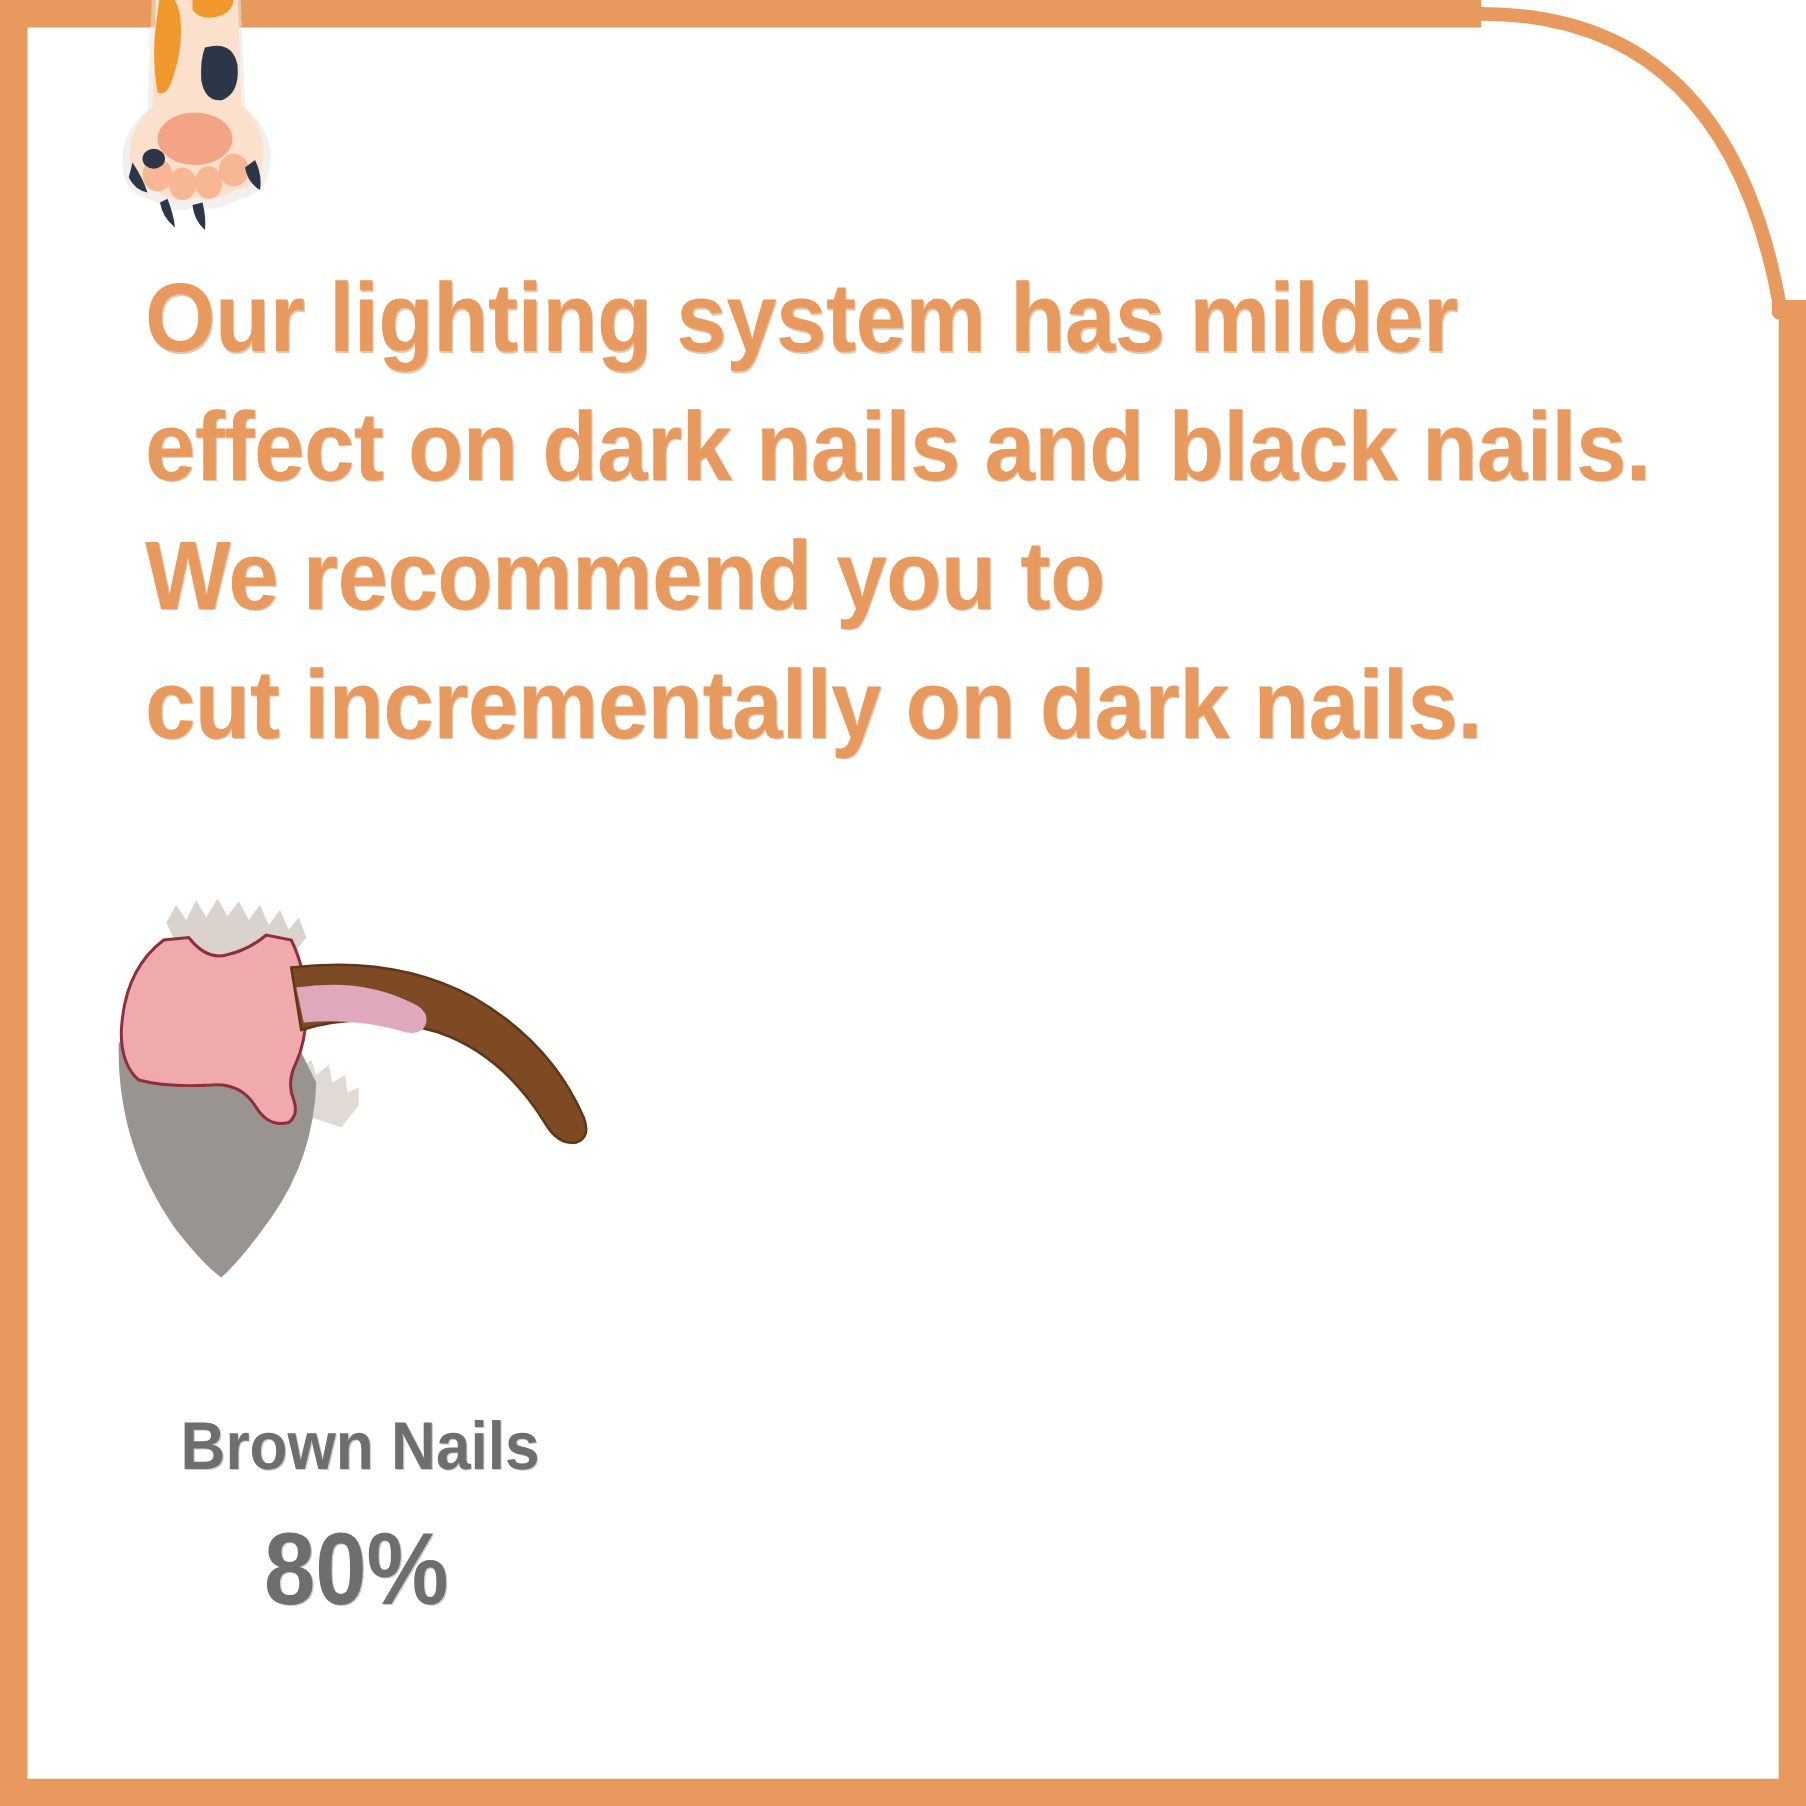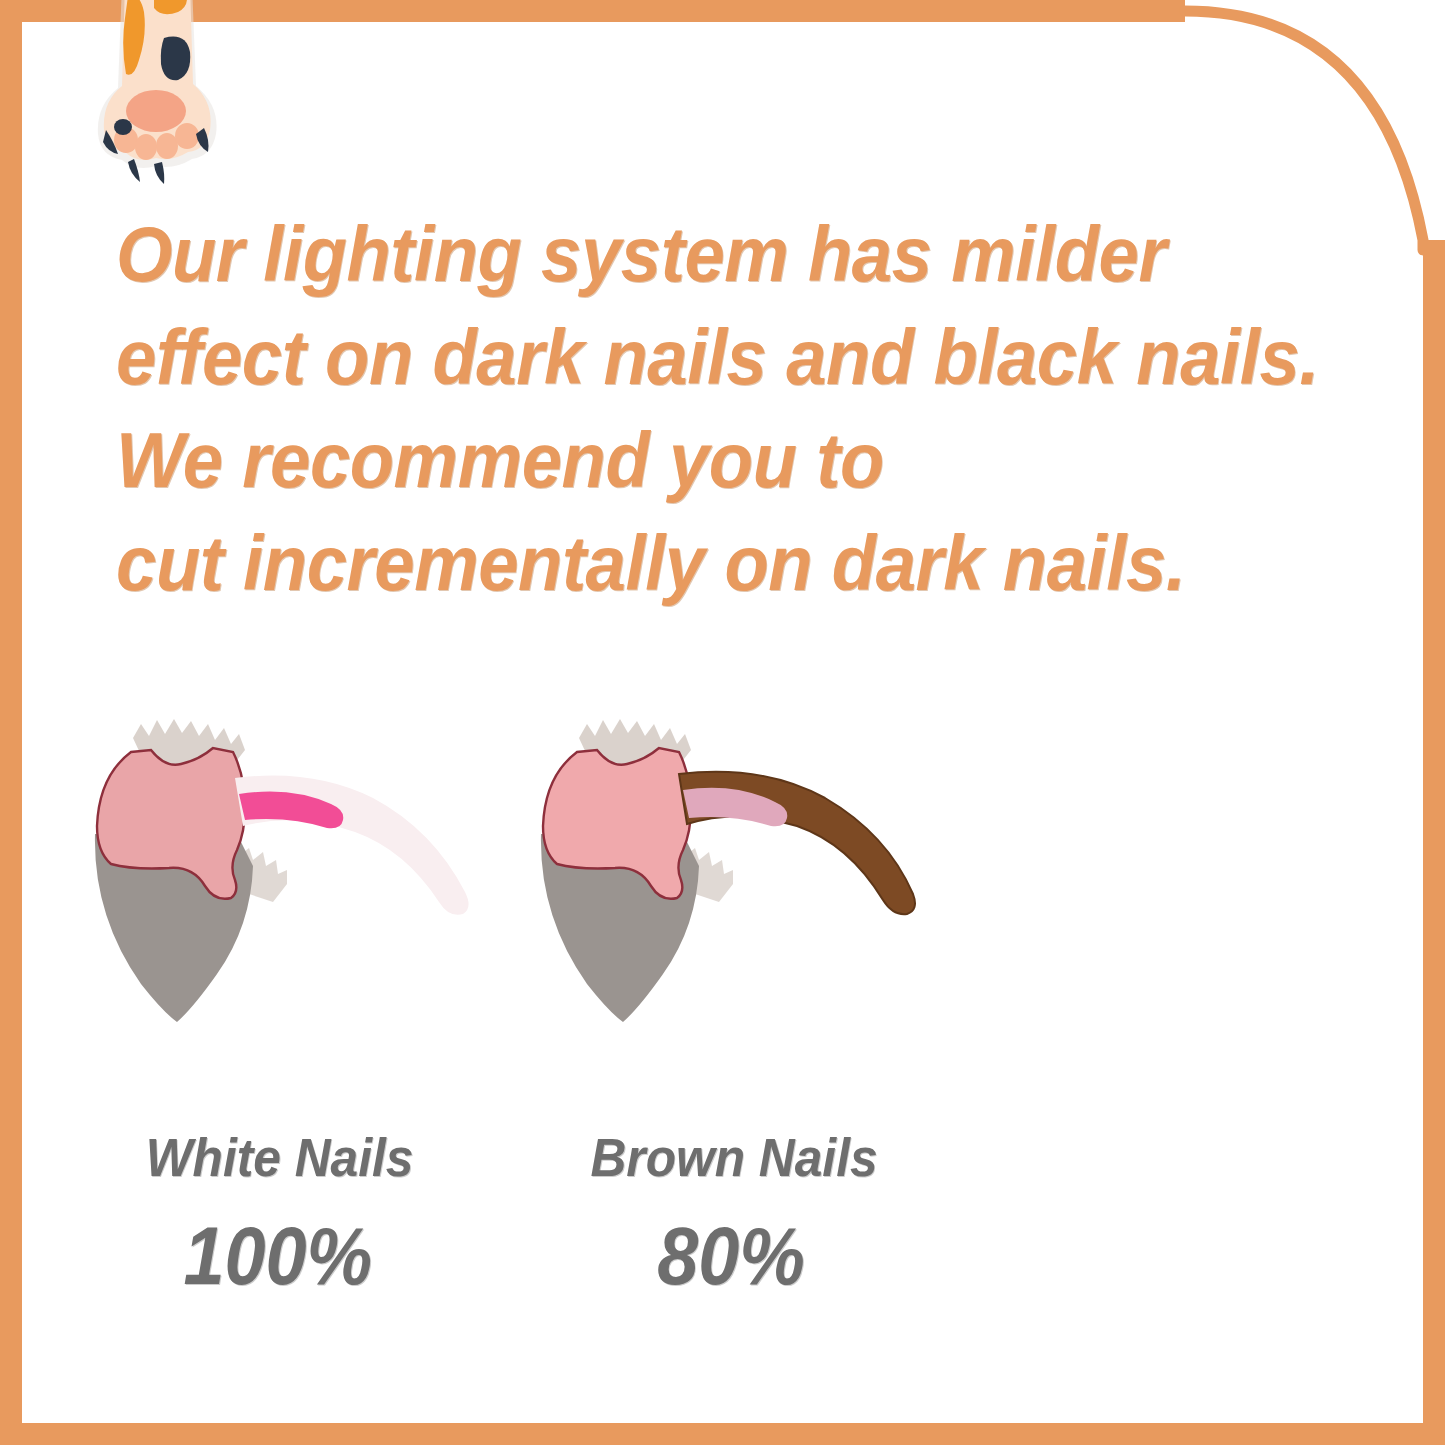--- a/index.html
+++ b/index.html
@@ -7,21 +7,20 @@
     padding: 0;
     background: #ffffff;
   }
   #page {
     position: relative;
     width: 1445px;
     height: 1445px;
     background: #ffffff;
     overflow: hidden;
     font-family: "Liberation Sans", sans-serif;
-    font-style: italic;
   }
 
   
   .frame-layer { position: absolute; inset: 0; pointer-events: none; }
   .frame-svg { position: absolute; top: 0; left: 0; }
 
   
   .paw-art {
     position: absolute;
     left: 92px;
@@ -161,48 +160,20 @@
 
   <div class="headline">
     <span class="hl-line">Our lighting system has milder</span>
     <span class="hl-line">effect on dark nails and black nails.</span>
     <span class="hl-line">We recommend you to</span>
     <span class="hl-line">cut incrementally on dark nails.</span>
   </div>
 
   <div class="nail-row">
 
-    <div class="nail-col col-white">
-      <div class="nail-figure">
-        <svg width="420" height="330" viewBox="0 0 420 330">
-
-          <path d="M60 22 L68 8 L76 20 L84 4 L92 18 L101 3 L109 17 L118 5 L126 20
-                   L135 8 L142 24 L151 12 L158 28 L166 18 L172 34 L150 62 L74 52 Z" fill="#d6cdc6" opacity="0.9"></path>
-
-          <path d="M166 140 L176 132 L180 144 L190 136 L193 150 L203 144 L205 158
-                   L214 154 L214 168 L200 186 L170 176 Z" fill="#ddd5cf" opacity="0.9"></path>
-
-          <path d="M22 118 Q20 200 68 268 Q90 296 104 306 Q120 292 144 258
-                   Q178 210 180 150 L168 126 Z" fill="#9a9490"></path>
-
-          <path d="M24 110 Q26 60 58 36 L78 34 Q92 52 108 48 Q126 44 140 32
-                   L160 36 Q172 60 172 92 Q172 116 164 134 Q156 150 162 164
-                   Q166 176 158 182 Q142 186 132 170 Q120 150 96 152
-                   Q60 154 38 148 Q24 136 24 110 Z" fill="#e9a5a8" stroke="#8e2f3c" stroke-width="2.4"></path>
-
-          <path d="M162 62 Q240 52 300 82 Q360 114 392 176 Q400 192 390 198
-                   Q376 202 366 186 Q332 134 282 116 Q224 96 170 110 Z" fill="#f9eef0"></path>
-
-          <path d="M166 78 Q218 70 258 88 Q272 94 270 104 Q268 114 254 112
-                   Q216 100 172 104 Z" fill="#f24d96"></path>
-        </svg>
-      </div>
-      <div class="nail-label">White Nails</div>
-      <div class="nail-pct">100%</div>
-    </div>
 
     <div class="nail-col col-brown">
       <div class="nail-figure">
         <svg width="420" height="330" viewBox="0 0 420 330">
           <path d="M60 22 L68 8 L76 20 L84 4 L92 18 L101 3 L109 17 L118 5 L126 20
                    L135 8 L142 24 L151 12 L158 28 L166 18 L172 34 L150 62 L74 52 Z" fill="#d6cdc6" opacity="0.9"></path>
           <path d="M166 140 L176 132 L180 144 L190 136 L193 150 L203 144 L205 158
                    L214 154 L214 168 L200 186 L170 176 Z" fill="#ddd5cf" opacity="0.9"></path>
           <path d="M22 118 Q20 200 68 268 Q90 296 104 306 Q120 292 144 258
                    Q178 210 180 150 L168 126 Z" fill="#9a9490"></path>

